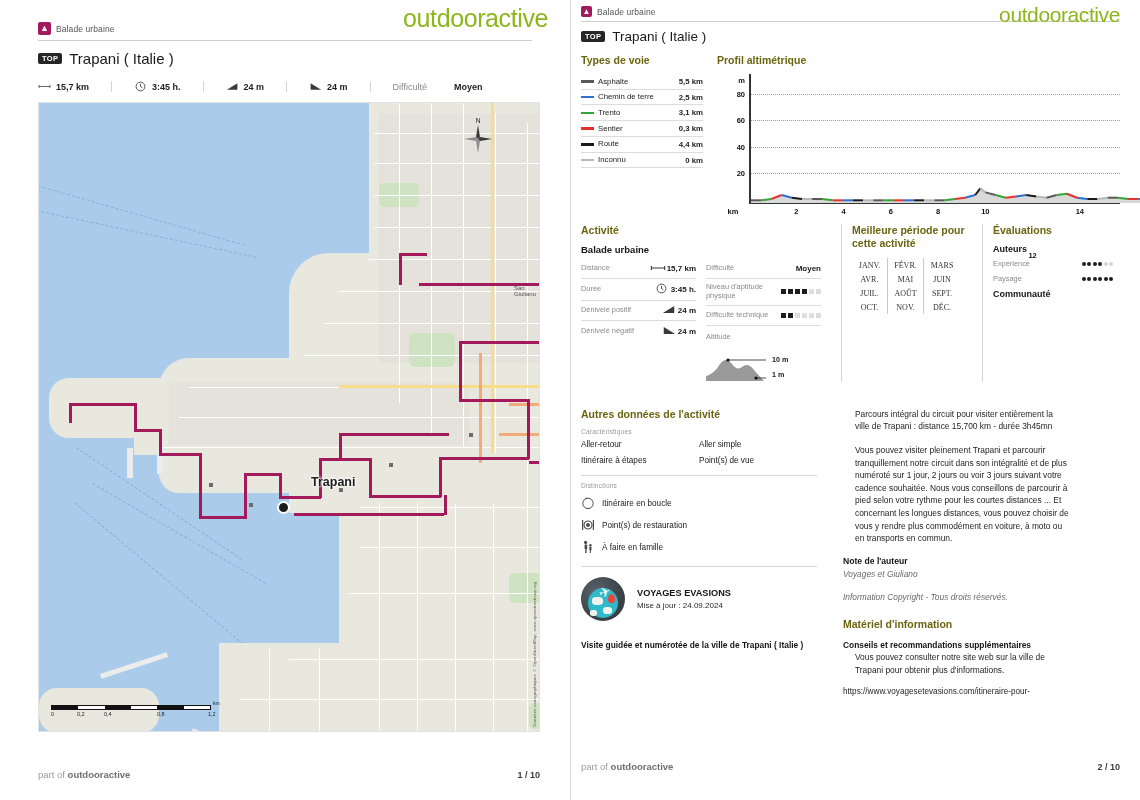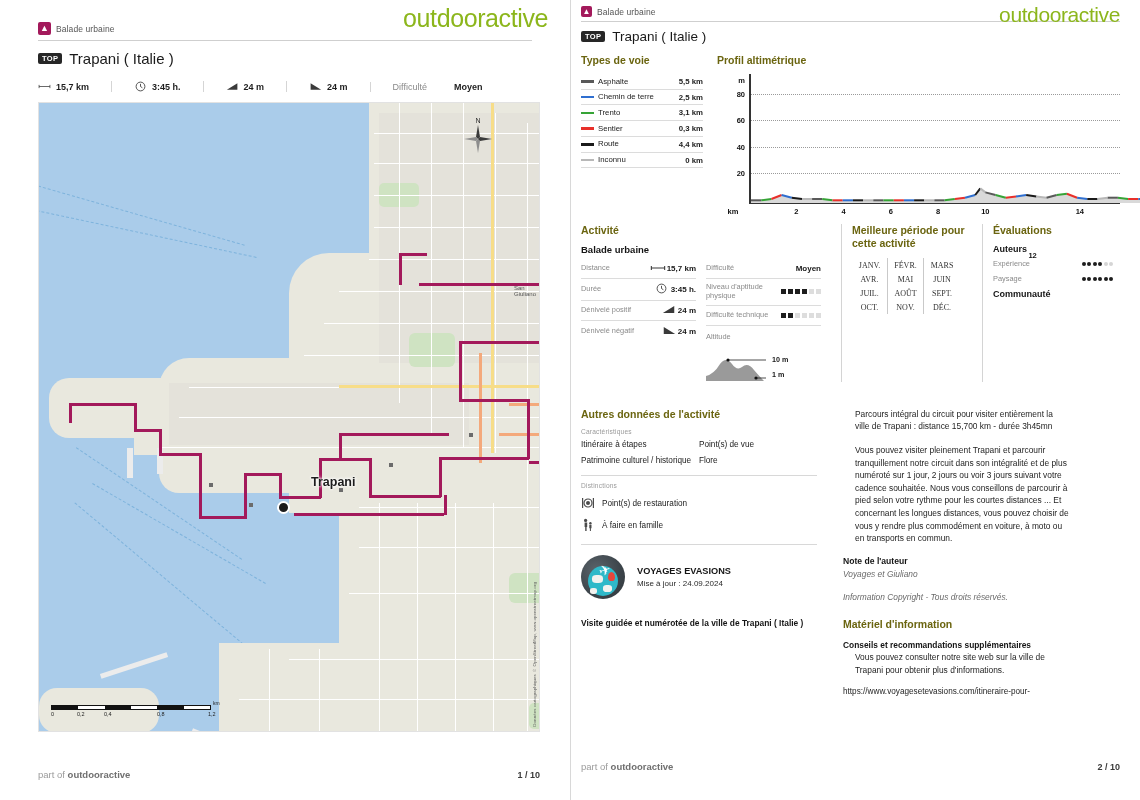--- a/index.html
+++ b/index.html
@@ -679,31 +679,38 @@
           <div class="ev-h">Communauté</div>
         </div>
       </div>
 
       <div class="lower">
         <div class="lower-l">
           <div class="sec-title">Autres données de l'activité</div>
           <div class="sublbl">Caractéristiques</div>
           <div id="feat-grid">
               <div class="feat">
+                <div class="c">Aller-retour</div>
+                <div class="c">Aller simple</div>
+              </div>
+              <div class="feat">
                 <div class="c">Itinéraire à étapes</div>
                 <div class="c">Point(s) de vue</div>
-              </div>
-              <div class="feat">
-                <div class="c">Patrimoine culturel / historique</div>
-                <div class="c">Flore</div>
               </div>
             </div>
           <div class="hr"></div>
           <div class="sublbl">Distinctions</div>
 
+          <div class="dist-row">
+            <svg width="14" height="14" viewBox="0 0 14 14">
+              <circle cx="7" cy="7.4" r="5.2" stroke="#4a4a4a" stroke-width="1" fill="none"></circle>
+              <circle cx="5" cy="2.2" r="0.8" fill="#4a4a4a"></circle>
+            </svg>
+            <span>Itinéraire en boucle</span>
+          </div>
           <div class="dist-row">
             <svg width="14" height="14" viewBox="0 0 14 14">
               <rect x="1" y="2" width="1.2" height="10" fill="#4a4a4a"></rect>
               <rect x="11.8" y="2" width="1.2" height="10" fill="#4a4a4a"></rect>
               <circle cx="7" cy="7" r="4" stroke="#4a4a4a" stroke-width="1.2" fill="none"></circle>
               <circle cx="7" cy="7" r="2" fill="#4a4a4a"></circle>
             </svg>
             <span>Point(s) de restauration</span>
           </div>
           <div class="dist-row">

